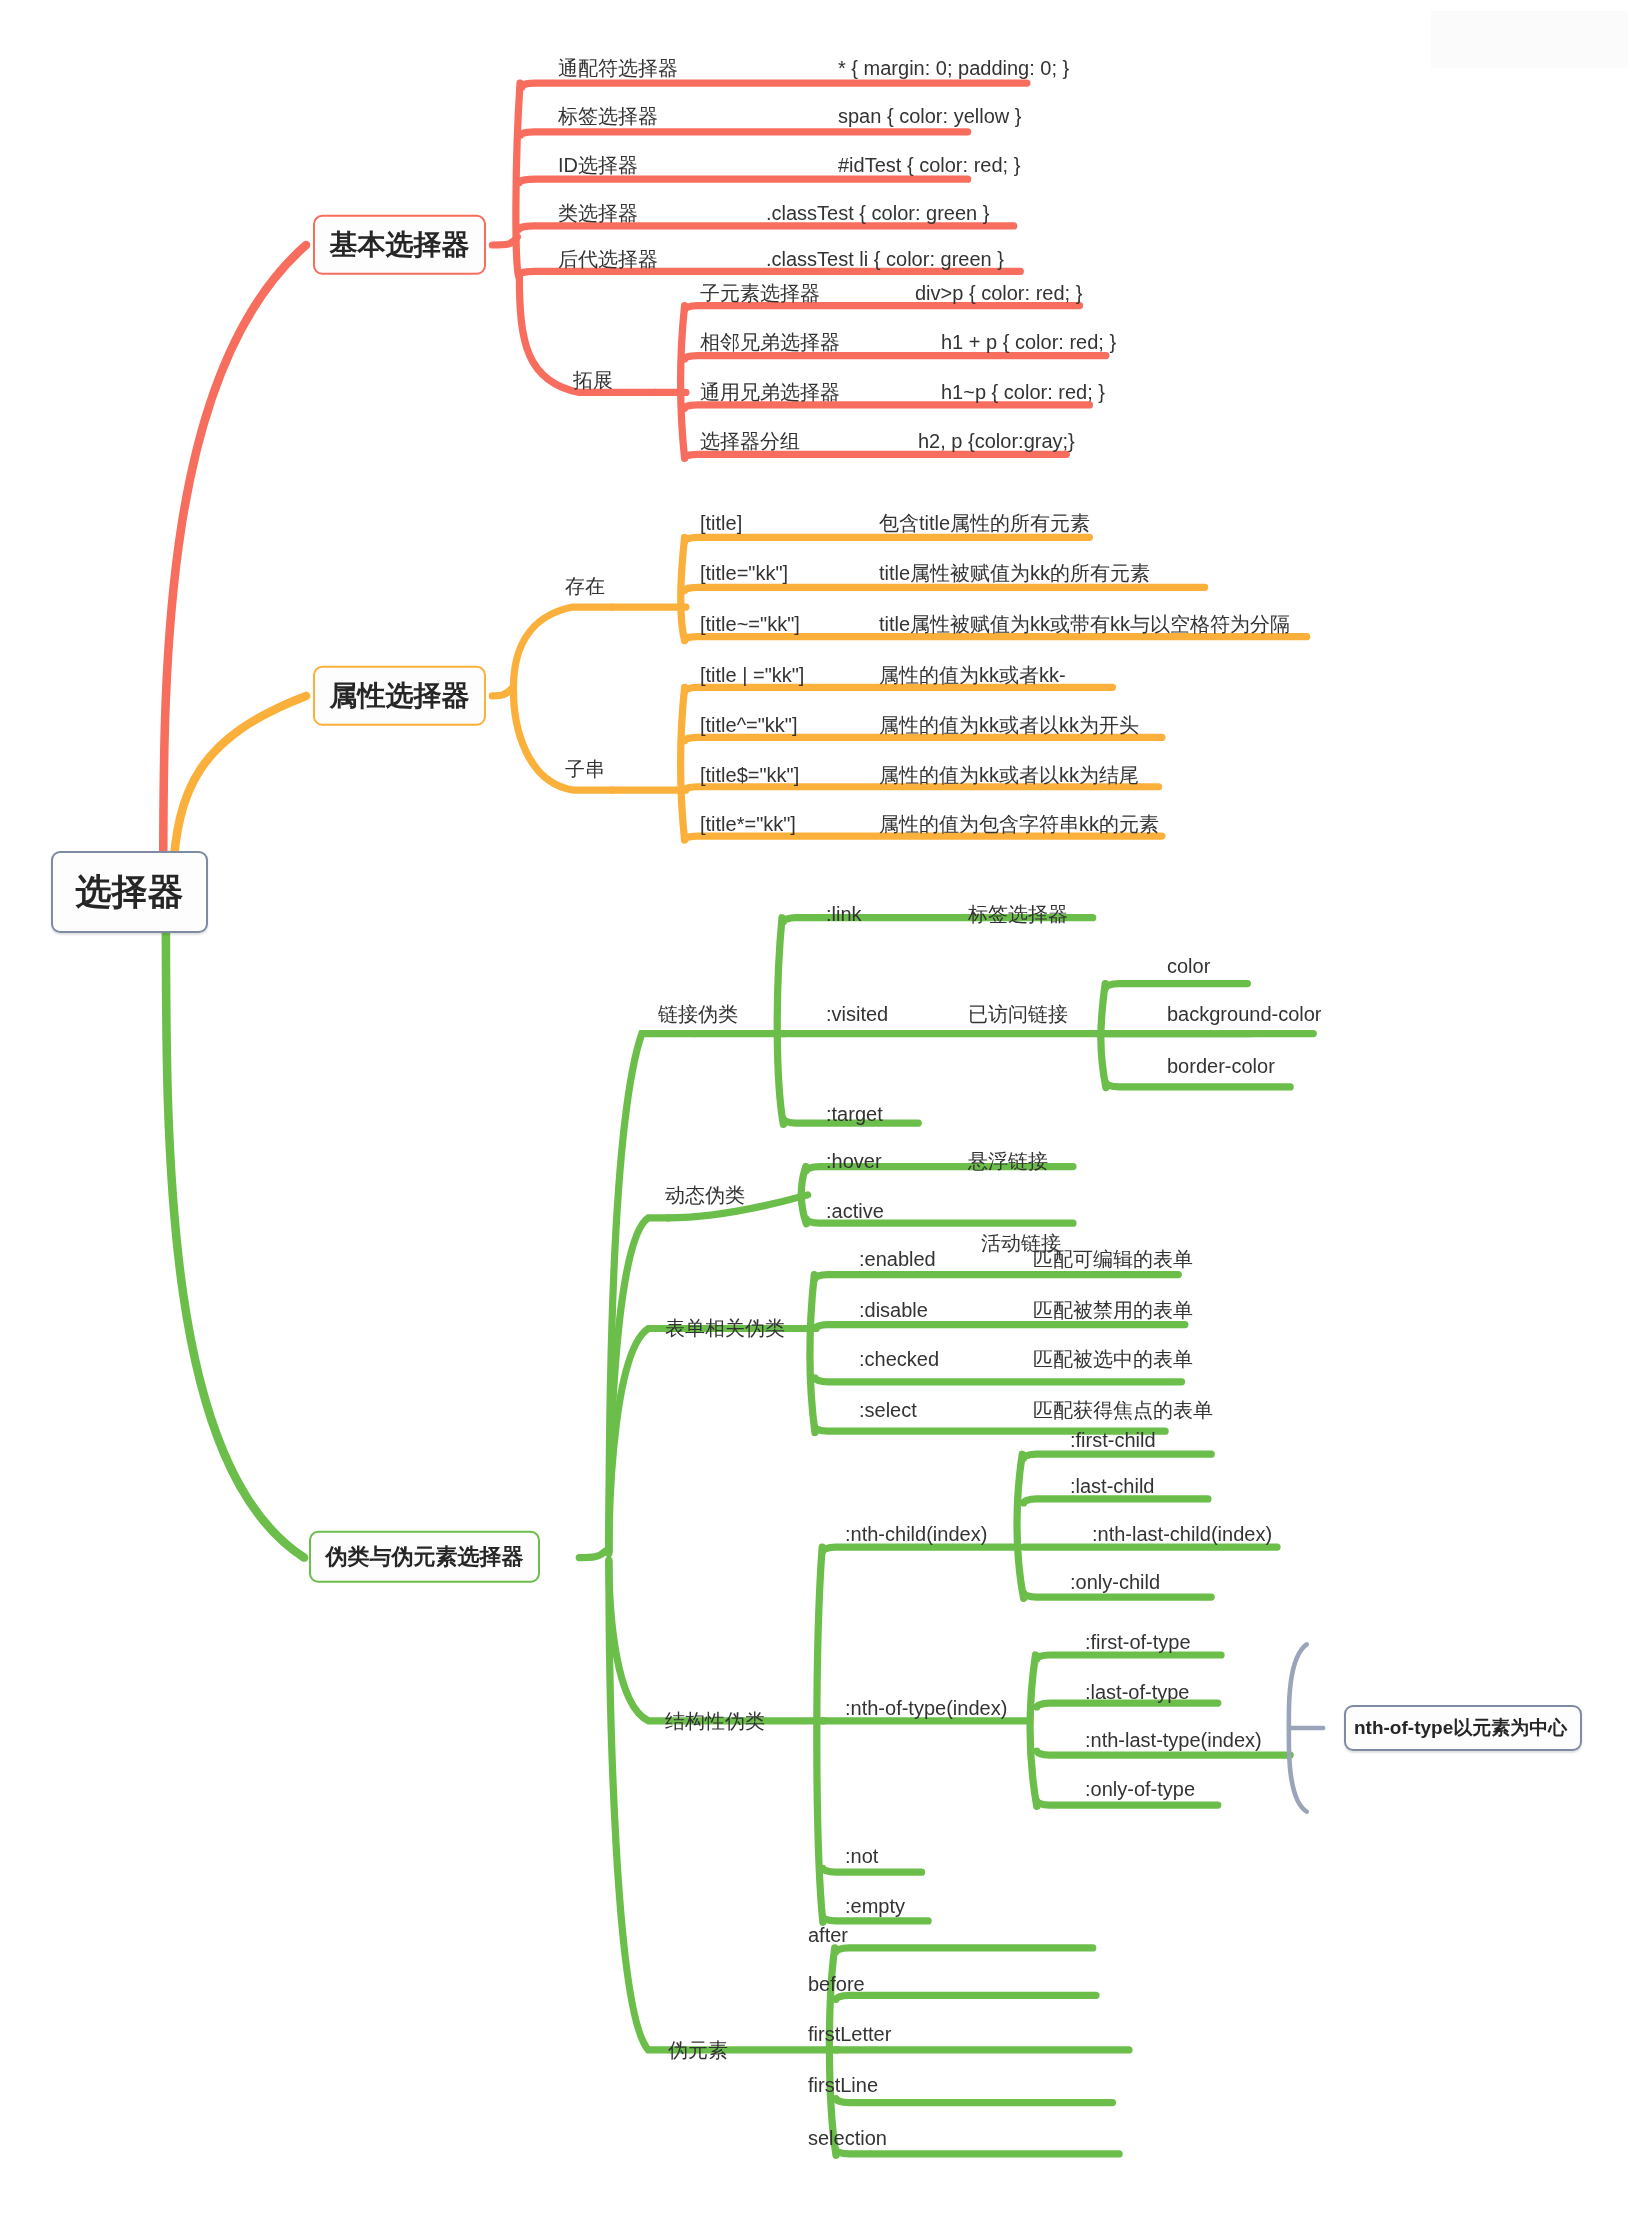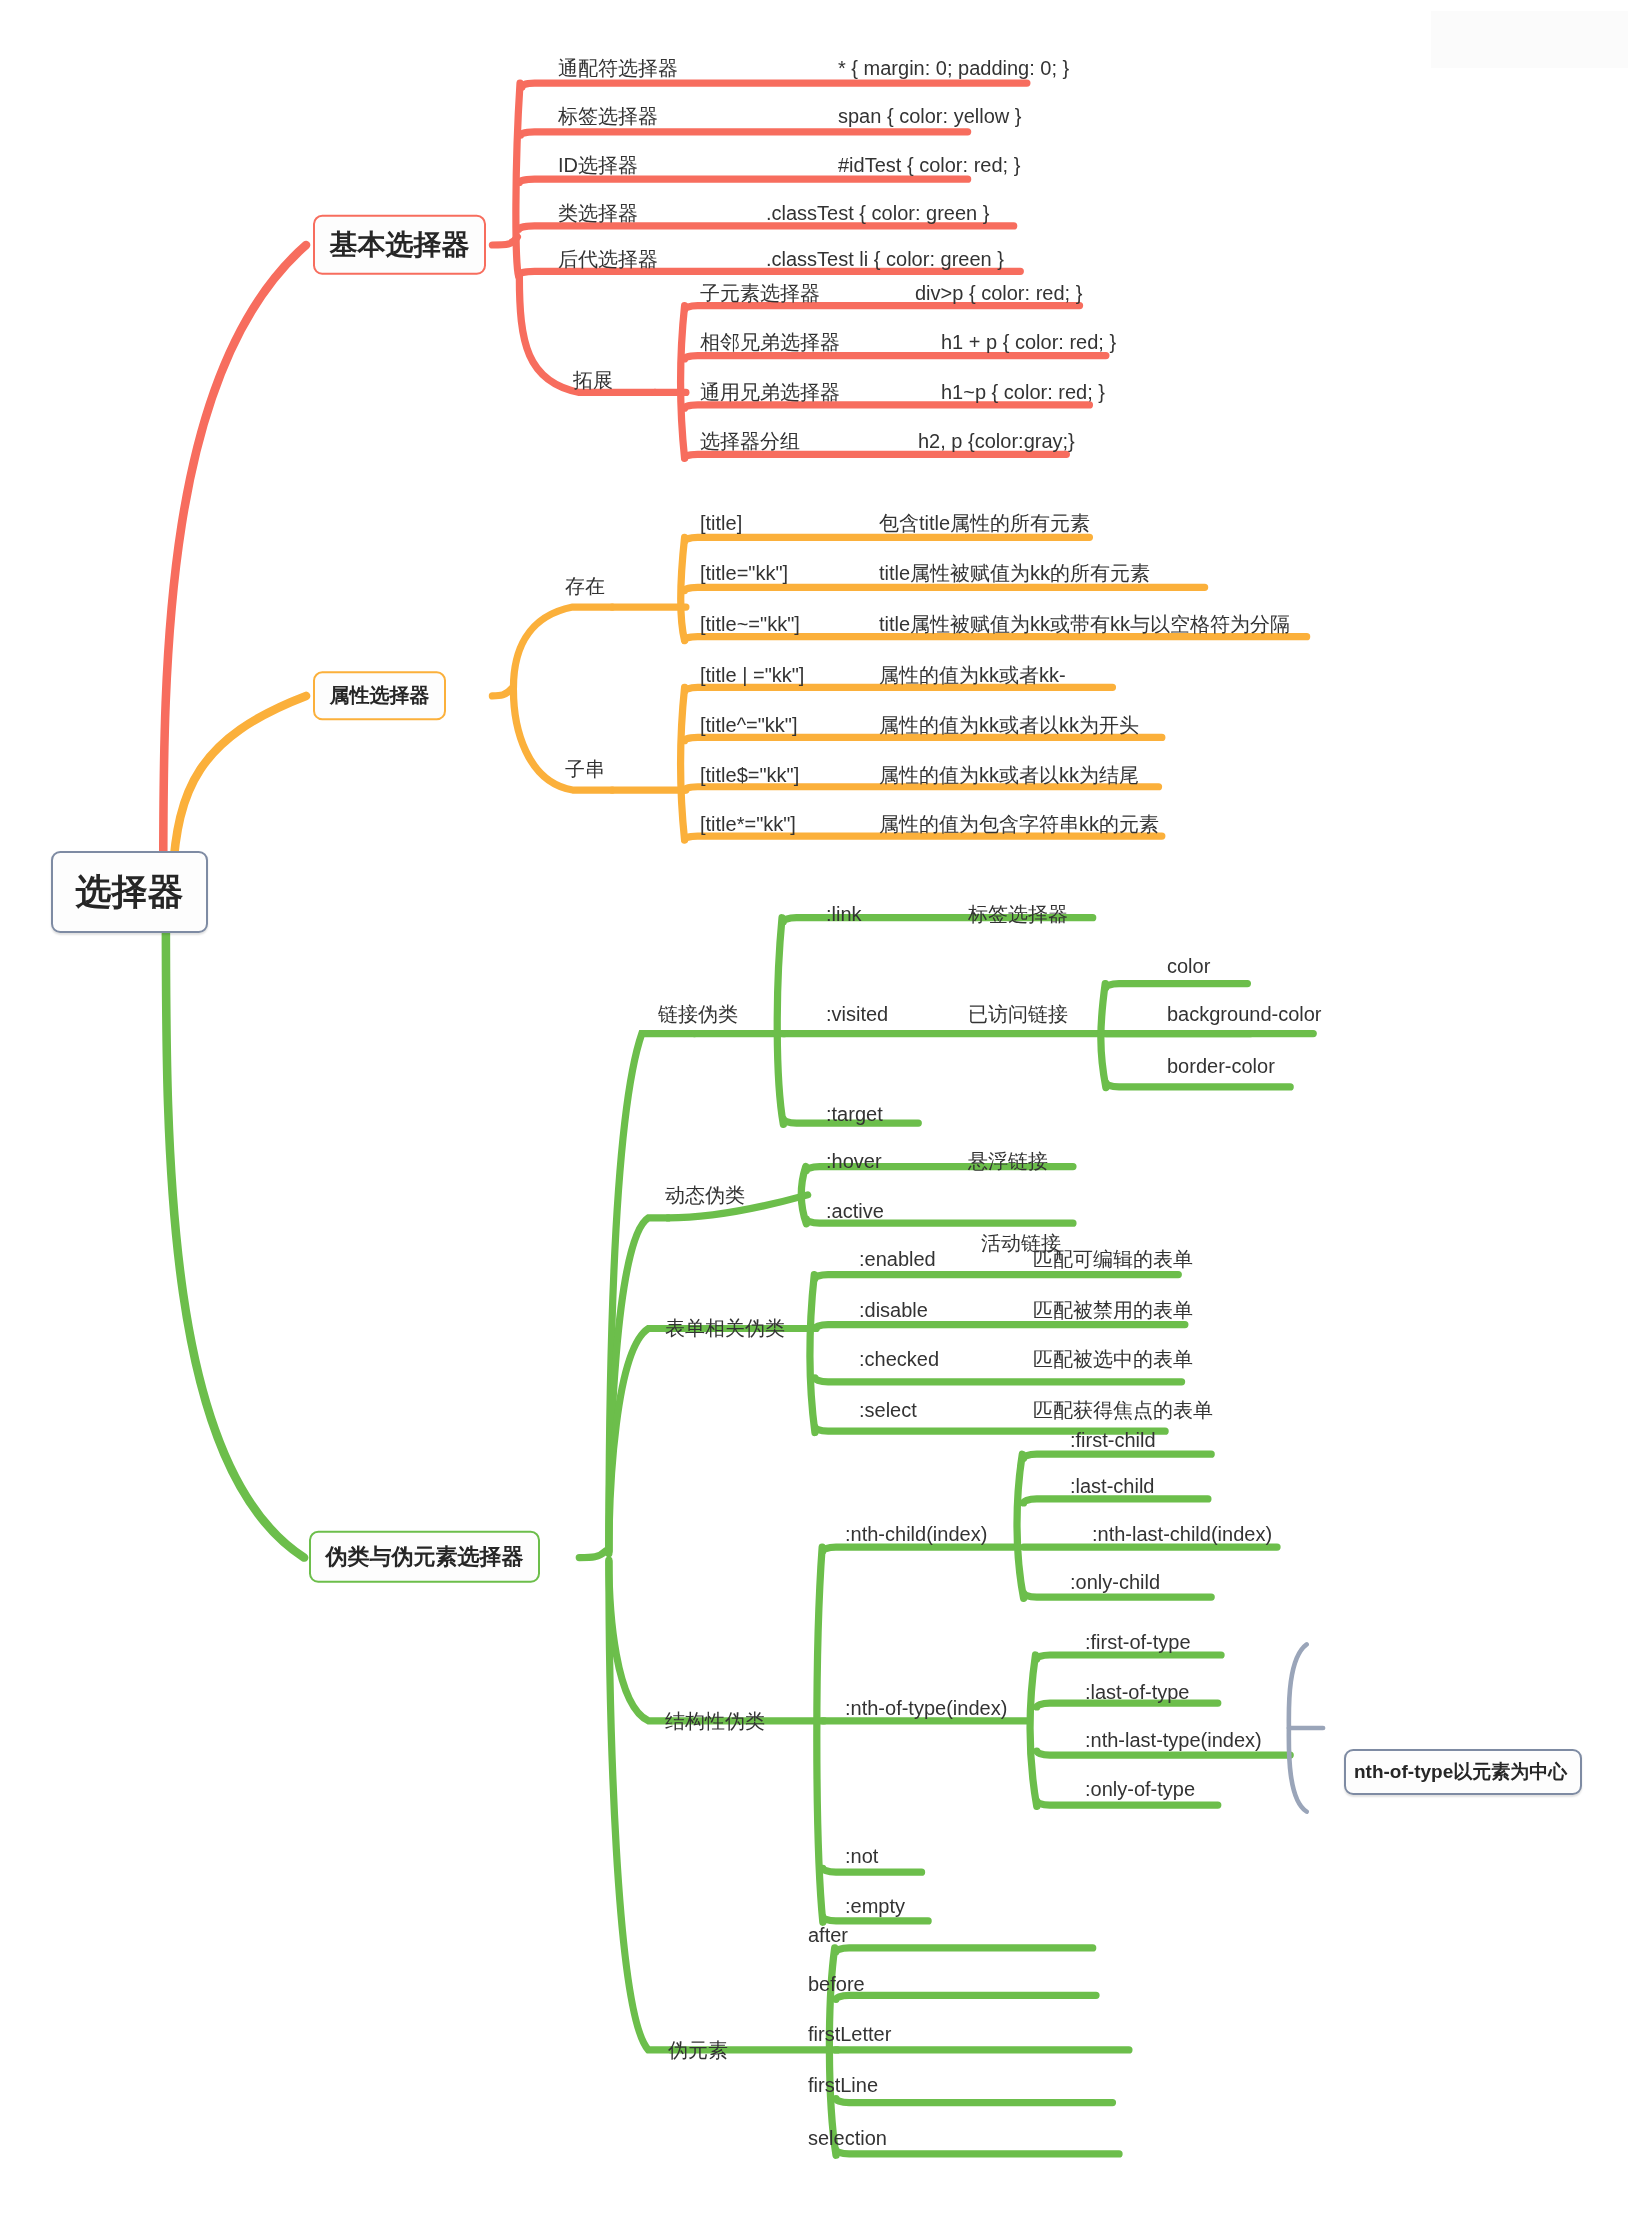--- a/index.html
+++ b/index.html
@@ -9,21 +9,21 @@
   .node{position:absolute;white-space:nowrap;color:#2b2b2b;
         transform:translateY(-50%);line-height:1.1;}
   .lbl{font-size:20px;color:#333333;}
   .boxnode{position:absolute;transform:translateY(-50%);
            border-radius:9.2px;background:#fdfdfd;
            display:flex;align-items:center;justify-content:center;
            font-weight:bold;color:#262626;white-space:nowrap;}
   .root{border:2.6px solid #7e8ba3;font-size:36px;padding:14.5px 22.4px;
         box-shadow:0 1.3px 2px rgba(0,0,0,.12);}
   .b-red{border:2.6px solid #f76d5e;font-size:28px;padding:9.2px 14.5px;}
-  .b-org{border:2.6px solid #fbb03b;font-size:20px;padding:9.2px 14.5px;}
+  .b-org{border:2.6px solid #fbb03b;font-size:28px;padding:9.2px 14.5px;}
   .b-grn{border:2.6px solid #6cbe4b;font-size:22px;padding:9.2px 14.5px;}
   .b-gray{border:2px solid #7e8ba3;font-size:19px;padding:8px 13px;
           box-shadow:0 1.3px 2px rgba(0,0,0,.12);}
   .wm{position:absolute;right:17px;top:10.5px;width:197px;height:57px;
       opacity:.022;background:#808080;
       -webkit-mask-image:radial-gradient(#000,#000);}
 </style>
 </head>
 <body>
 
@@ -143,21 +143,21 @@
   </svg>
 
   <div class="boxnode root" style="left:51px;top:892px;">选择器</div>
 
   <div class="boxnode b-red" style="left:313px;top:245px;">基本选择器</div>
 
   <div class="boxnode b-org" style="left:313px;top:696px;">属性选择器</div>
 
   <div class="boxnode b-grn" style="left:309px;top:1557px;">伪类与伪元素选择器</div>
 
-  <div class="boxnode b-gray" style="left:1344px;top:1772px;padding-left:8px;">nth-of-type以元素为中心</div>
+  <div class="boxnode b-gray" style="left:1344px;top:1728px;padding-left:8px;">nth-of-type以元素为中心</div>
 
   <div class="node lbl" style="left:558px;top:68px;">通配符选择器</div>
   <div class="node lbl" style="left:838px;top:68px;">*  { margin: 0; padding: 0; }</div>
 
   <div class="node lbl" style="left:558px;top:116px;">标签选择器</div>
   <div class="node lbl" style="left:838px;top:116px;">span { color: yellow }</div>
 
   <div class="node lbl" style="left:558px;top:165px;">ID选择器</div>
   <div class="node lbl" style="left:838px;top:165px;">#idTest { color: red; }</div>
 

